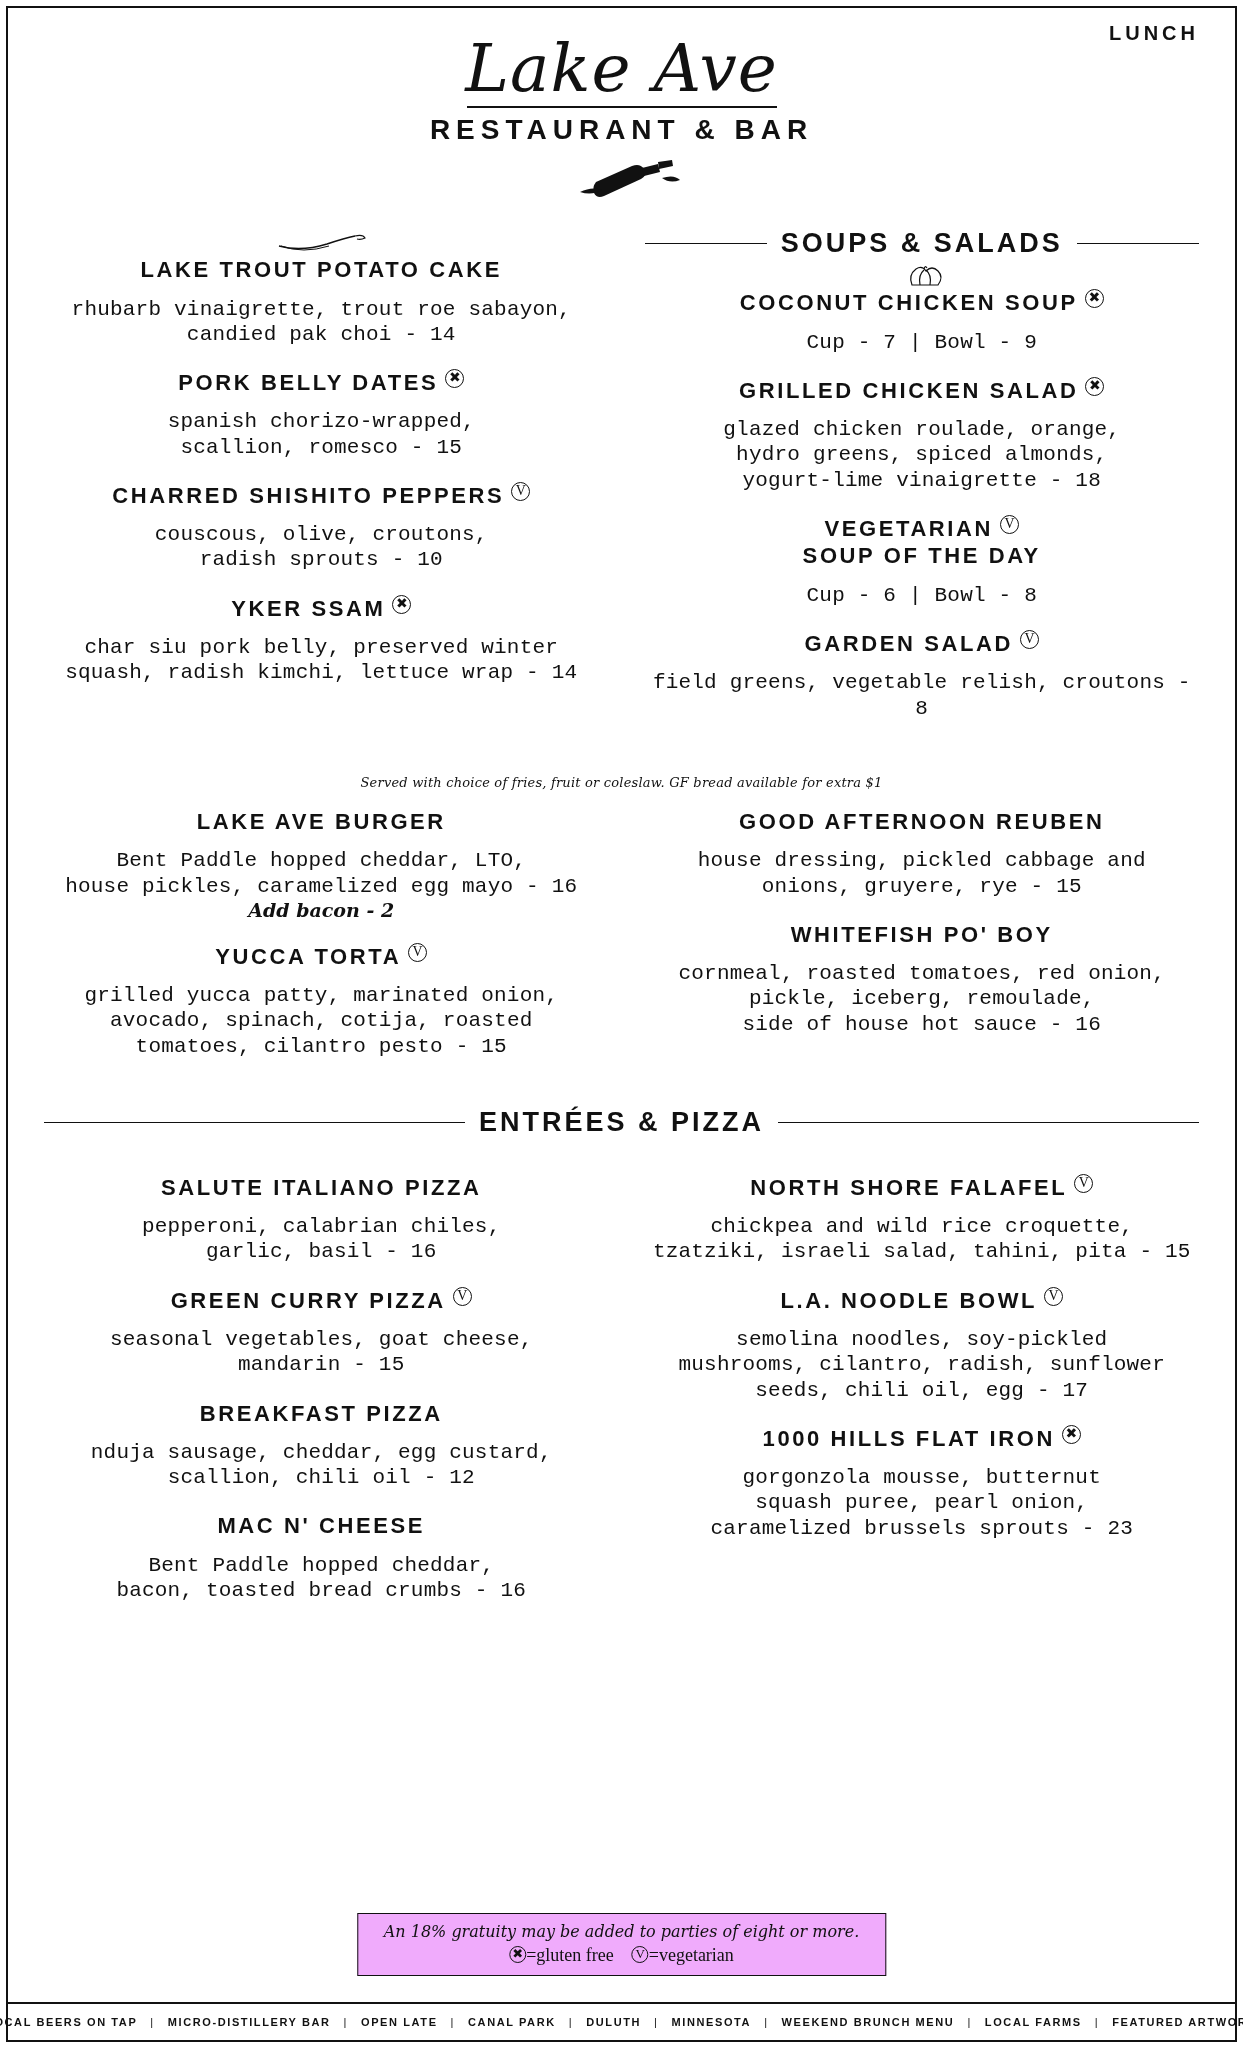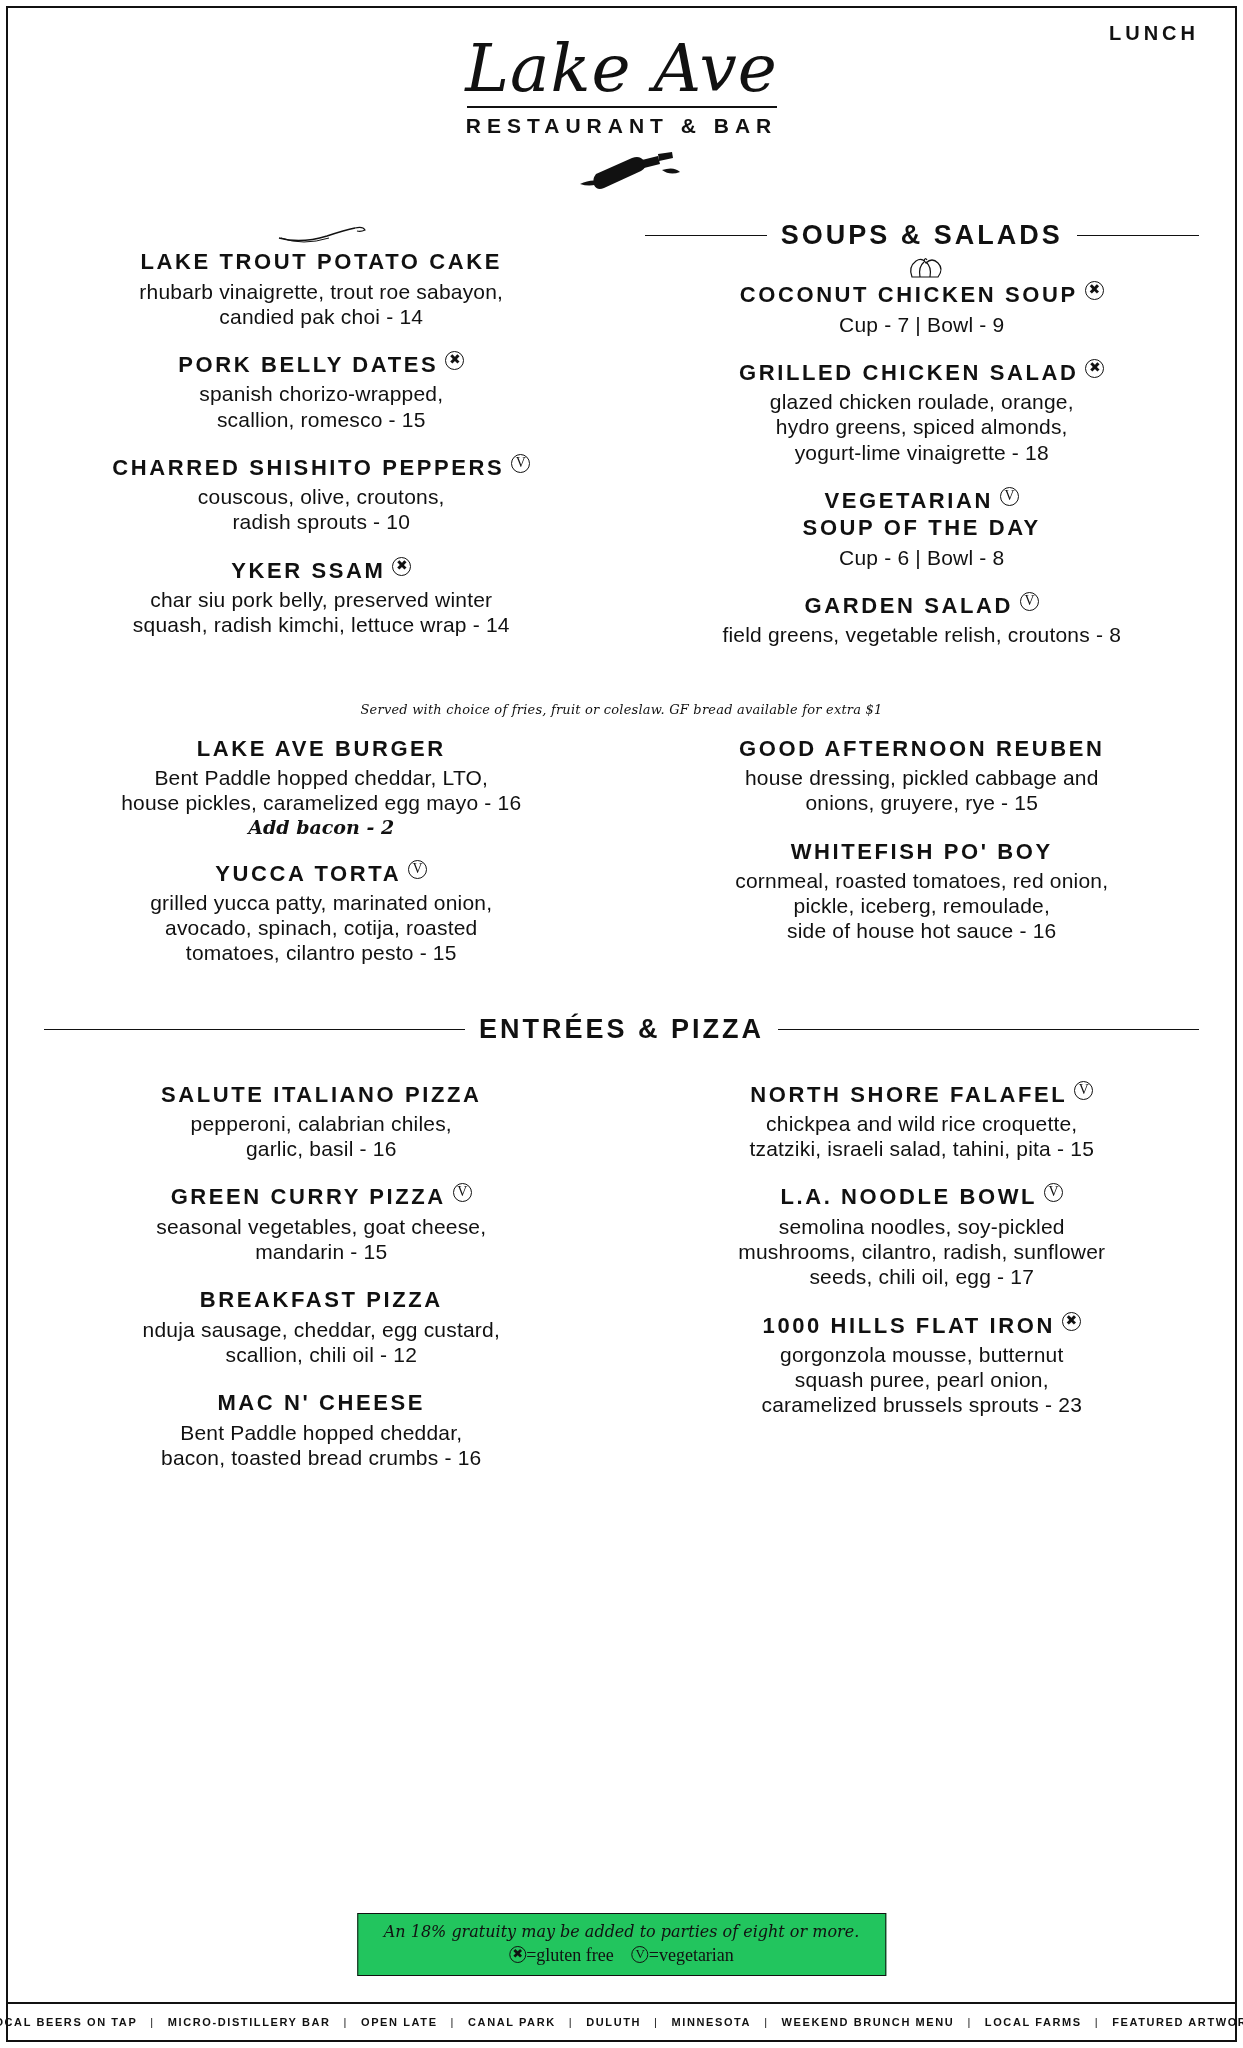--- a/index.html
+++ b/index.html
@@ -54,21 +54,21 @@
     font-weight: 400;
   }
   .logo-rule {
     width: 310px;
     height: 2px;
     background: #111;
     margin: 4px auto 6px auto;
   }
   .logo-sub {
     font-family: "Liberation Sans", sans-serif;
-    font-size: 21px;
+    font-size: 28px;
     letter-spacing: 6px;
     font-weight: 700;
   }
   .logo-icon {
     margin: 6px auto 0 auto;
     width: 120px;
     height: 54px;
   }
 
   
@@ -123,24 +123,24 @@
   }
   .item-name2 {
     font-family: "Liberation Sans", sans-serif;
     font-weight: 700;
     font-size: 22px;
     letter-spacing: 2.6px;
     line-height: 1.25;
     display: block;
   }
   .item-desc {
-    font-family: Liberation Sans, sans-serif;
+    font-family: Liberation Mono, monospace;
     font-size: 21px;
     line-height: 1.2;
-    margin-top: 3px;
+    margin-top: 13px;
     letter-spacing: 0.2px;
   }
   .item-add {
     font-family: "DejaVu Serif", serif;
     font-style: italic;
     font-weight: 700;
     font-size: 19px;
   }
   .badge {
     display: inline-block;
@@ -166,21 +166,21 @@
 
   
   .footer-box {
     position: absolute;
     left: 50%;
     transform: translateX(-50%);
     bottom: 72px;
     border: 1.5px solid #111;
     padding: 8px 26px 9px 26px;
     text-align: center;
-    background:#22c55e;
+    background:#f0abfc;
   }
   .footer-line1 {
     font-family: "DejaVu Serif", serif;
     font-style: italic;
     font-size: 16px;
   }
   .footer-line2 {
     font-family: "Liberation Serif", serif;
     font-size: 18px;
     margin-top: 4px;

